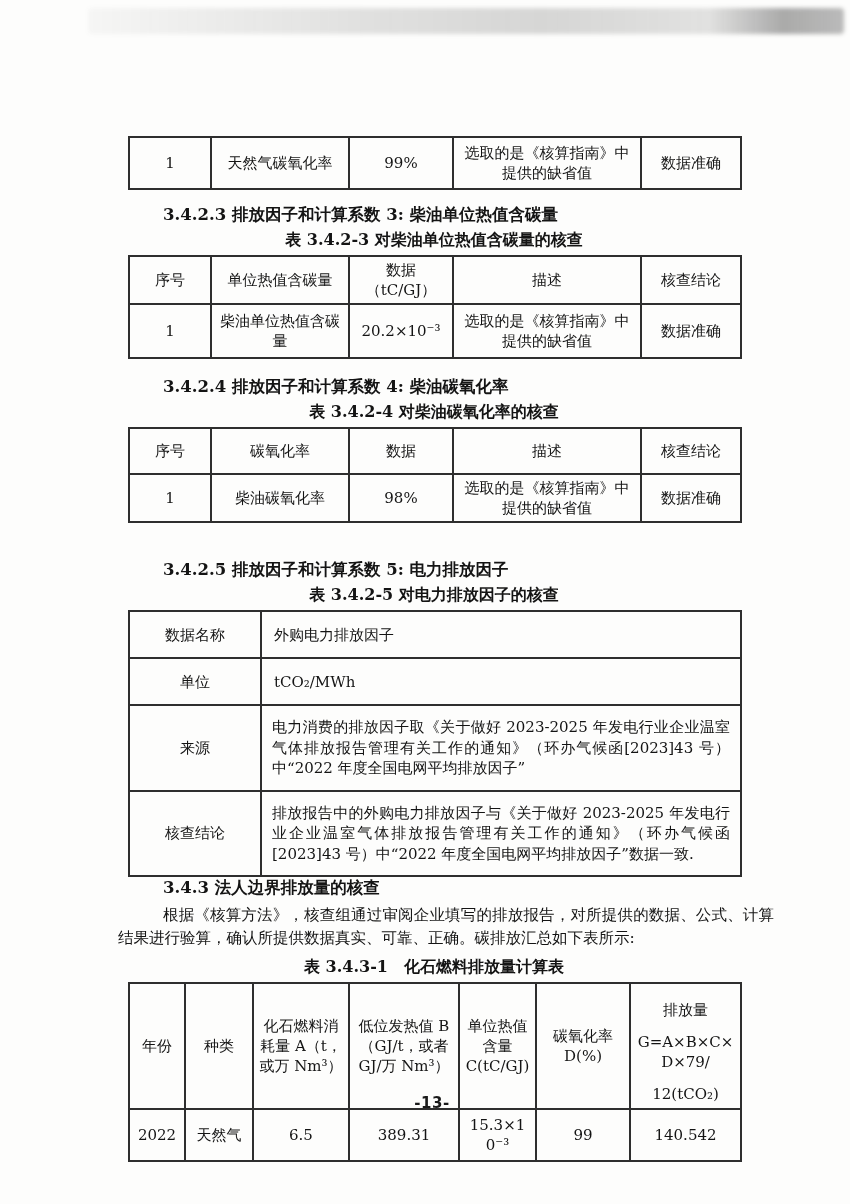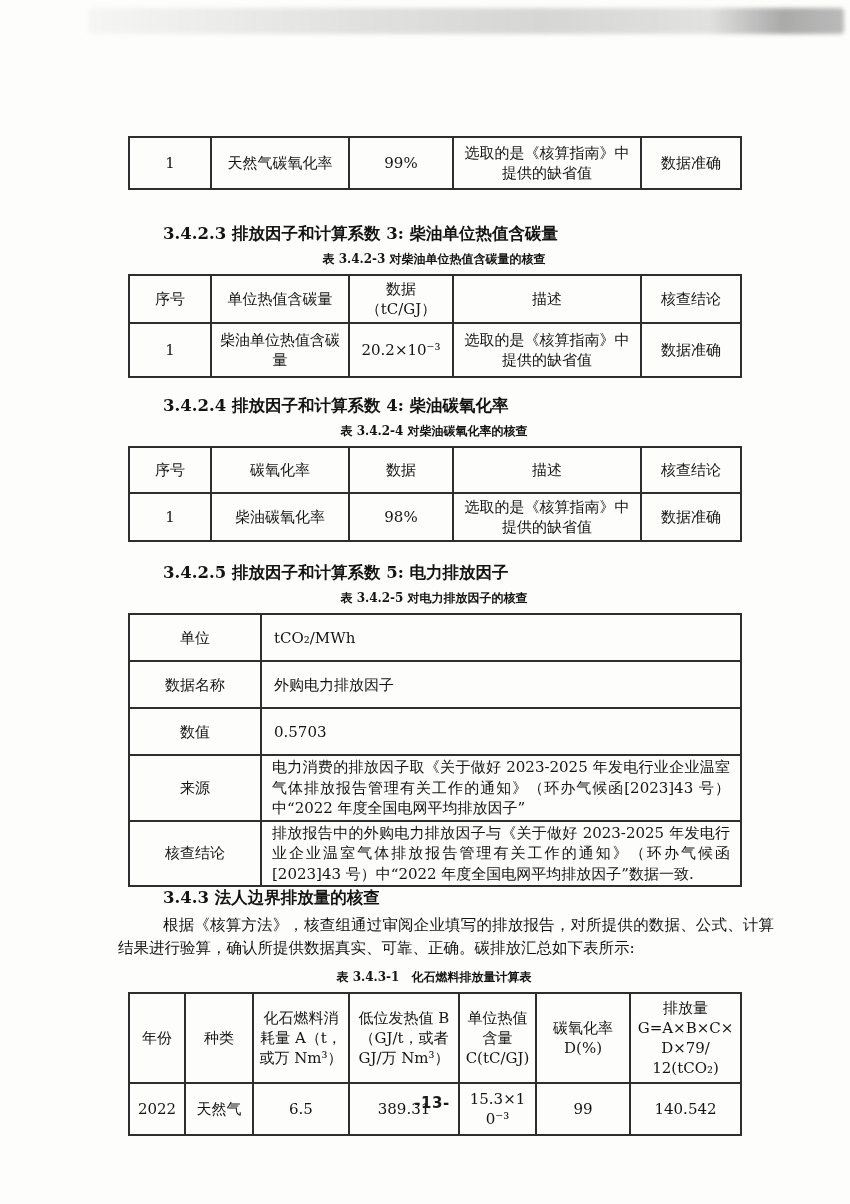--- a/index.html
+++ b/index.html
@@ -43,49 +43,49 @@
     word-break:break-word;
   }
   .t-top td{height:44px;}
   .t3423 th{height:34px;}
   .t3423 td{height:46px;}
   .t3424 th{height:38px;}
   .t3424 td{height:40px;}
   .t3425 .lbl{width:132px;}
   .t3425 .val{text-align:left;padding-left:12px;}
   .t3425 .short{height:39px;}
-  .t3425 .long{text-align:justify;padding:1px 10px;line-height:20.5px;}
+  .t3425 .long{text-align:justify;padding:11px 10px;line-height:20.5px;}
   .t3431 th{padding:4px 3px;line-height:20px;height:62px;}
   .t3431 td{height:44px;}
 
   .sec-h{
     font-weight:bold;
     font-size:16.5px;
     padding-left:45px;
     line-height:22px;
   }
-  .mt-a{margin-top:33px;}
+  .mt-a{margin-top:14px;}
   .mt-b{margin-top:17px;}
-  .mt-c{margin-top:20px;}
+  .mt-c{margin-top:36px;}
   .tbl-title{
     font-weight:bold;
-    font-size:12px;
+    font-size:16px;
     text-align:center;
     width:612px;
     margin:3px 0 4px 10px;
     line-height:22px;
   }
   .para{
     margin:5px 0 2px 0;
     font-size:15.5px;
     line-height:23px;
     text-align:justify;
     text-indent:45px;
   }
-  .hdr-line{display:block;}
+  .hdr-line{display:block;margin-top:12px;}
   .page-num{
     position:absolute;
     left:12px;top:1094px;width:840px;
     text-align:center;
     font-family:"DejaVu Sans","Liberation Sans",sans-serif;
     font-size:15px;
     font-weight:600;
     color:#1a1a1a;
     letter-spacing:0.5px;
   }
@@ -175,30 +175,26 @@
 
     <div class="sec-h mt-c">3.4.2.5 排放因子和计算系数 5: 电力排放因子</div>
     <div class="tbl-title">表 3.4.2-5 对电力排放因子的核查</div>
     <table class="tbl t3425">
       <colgroup>
           <col style="width:132px">
           <col style="width:480px">
         </colgroup>
       <tbody>
           <tr>
+        <td class="lbl short">数据名称</td>
+        <td class="val short">外购电力排放因子</td>
+      </tr>
+      <tr>
         <td class="lbl short">单位</td>
         <td class="val short">tCO₂/MWh</td>
-      </tr>
-      <tr>
-        <td class="lbl short">数据名称</td>
-        <td class="val short">外购电力排放因子</td>
-      </tr>
-      <tr>
-        <td class="lbl short">数值</td>
-        <td class="val short">0.5703</td>
       </tr>
       <tr>
         <td class="lbl">来源</td>
         <td class="val long">电力消费的排放因子取《关于做好 2023-2025 年发电行业企业温室气体排放报告管理有关工作的通知》（环办气候函[2023]43 号）中“2022 年度全国电网平均排放因子”</td>
       </tr>
       <tr>
         <td class="lbl">核查结论</td>
         <td class="val long">排放报告中的外购电力排放因子与《关于做好 2023-2025 年发电行业企业温室气体排放报告管理有关工作的通知》（环办气候函[2023]43 号）中“2022 年度全国电网平均排放因子”数据一致.</td>
       </tr>
     </tbody>

